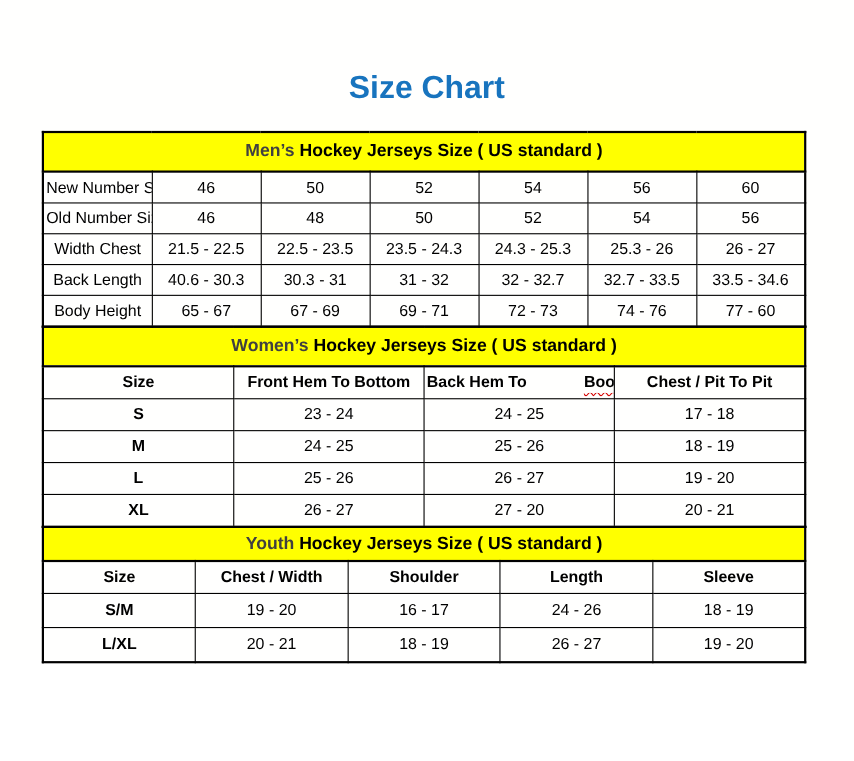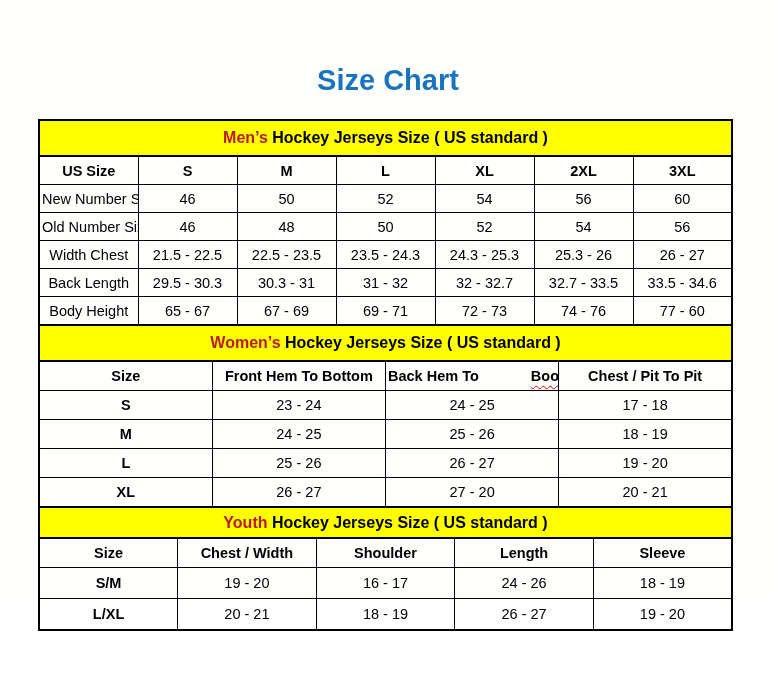--- a/index.html
+++ b/index.html
@@ -39,21 +39,21 @@
     white-space: nowrap;
   }
   .band-row th {
     background: #FFFF00;
     border: 2px solid #000;
     font-weight: bold;
     font-size: 16px;
   }
   .sec-0 .band-row th, .sec-1 .band-row th { height: 34px; }
   .sec-2 .band-row th { height: 29px; }
-  .hl { color: #b91c1c; }
+  .hl { color: #404040; }
   .col-row th { font-weight: bold; }
   .sec-0 .col-row th, .sec-0 tbody td { height: 27px; }
   .sec-1 .col-row th, .sec-1 tbody td { height: 28px; }
   .sec-2 .col-row th { height: 28px; }
   .sec-2 tbody td { height: 30px; }
   .sec-1 tbody td:first-child, .sec-2 tbody td:first-child { font-weight: bold; }
   .wavy {
     text-decoration: underline;
     text-decoration-style: wavy;
     text-decoration-color: #D40000;
@@ -69,29 +69,20 @@
 
   <h1 class="page-title">Size Chart</h1>
 
   <div class="chart">
 
     <table class="size-table sec-0">
       <thead>
         <tr class="band-row">
           <th class="band" colspan="7"><span class="hl">Men’s</span><span> Hockey Jerseys Size ( US standard )</span></th>
         </tr>
-        <tr class="col-row">
-            <th style="width: 20.7%;">US Size</th>
-            <th style="width: 13.2%;">S</th>
-            <th style="width: 13.2%;">M</th>
-            <th style="width: 13.2%;">L</th>
-            <th style="width: 13.2%;">XL</th>
-            <th style="width: 13.3%;">2XL</th>
-            <th style="width: 13.2%;">3XL</th>
-          </tr>
       </thead>
       <tbody>
           <tr>
             <td>New Number Size</td>
             <td>46</td>
             <td>50</td>
             <td>52</td>
             <td>54</td>
             <td>56</td>
             <td>60</td>
@@ -109,21 +100,21 @@
             <td>Width Chest</td>
             <td>21.5 - 22.5</td>
             <td>22.5 - 23.5</td>
             <td>23.5 - 24.3</td>
             <td>24.3 - 25.3</td>
             <td>25.3 - 26</td>
             <td>26 - 27</td>
           </tr>
           <tr>
             <td>Back Length</td>
-            <td>29.5 - 30.3</td>
+            <td>40.6 - 30.3</td>
             <td>30.3 - 31</td>
             <td>31 - 32</td>
             <td>32 - 32.7</td>
             <td>32.7 - 33.5</td>
             <td>33.5 - 34.6</td>
           </tr>
           <tr>
             <td>Body Height</td>
             <td>65 - 67</td>
             <td>67 - 69</td>

